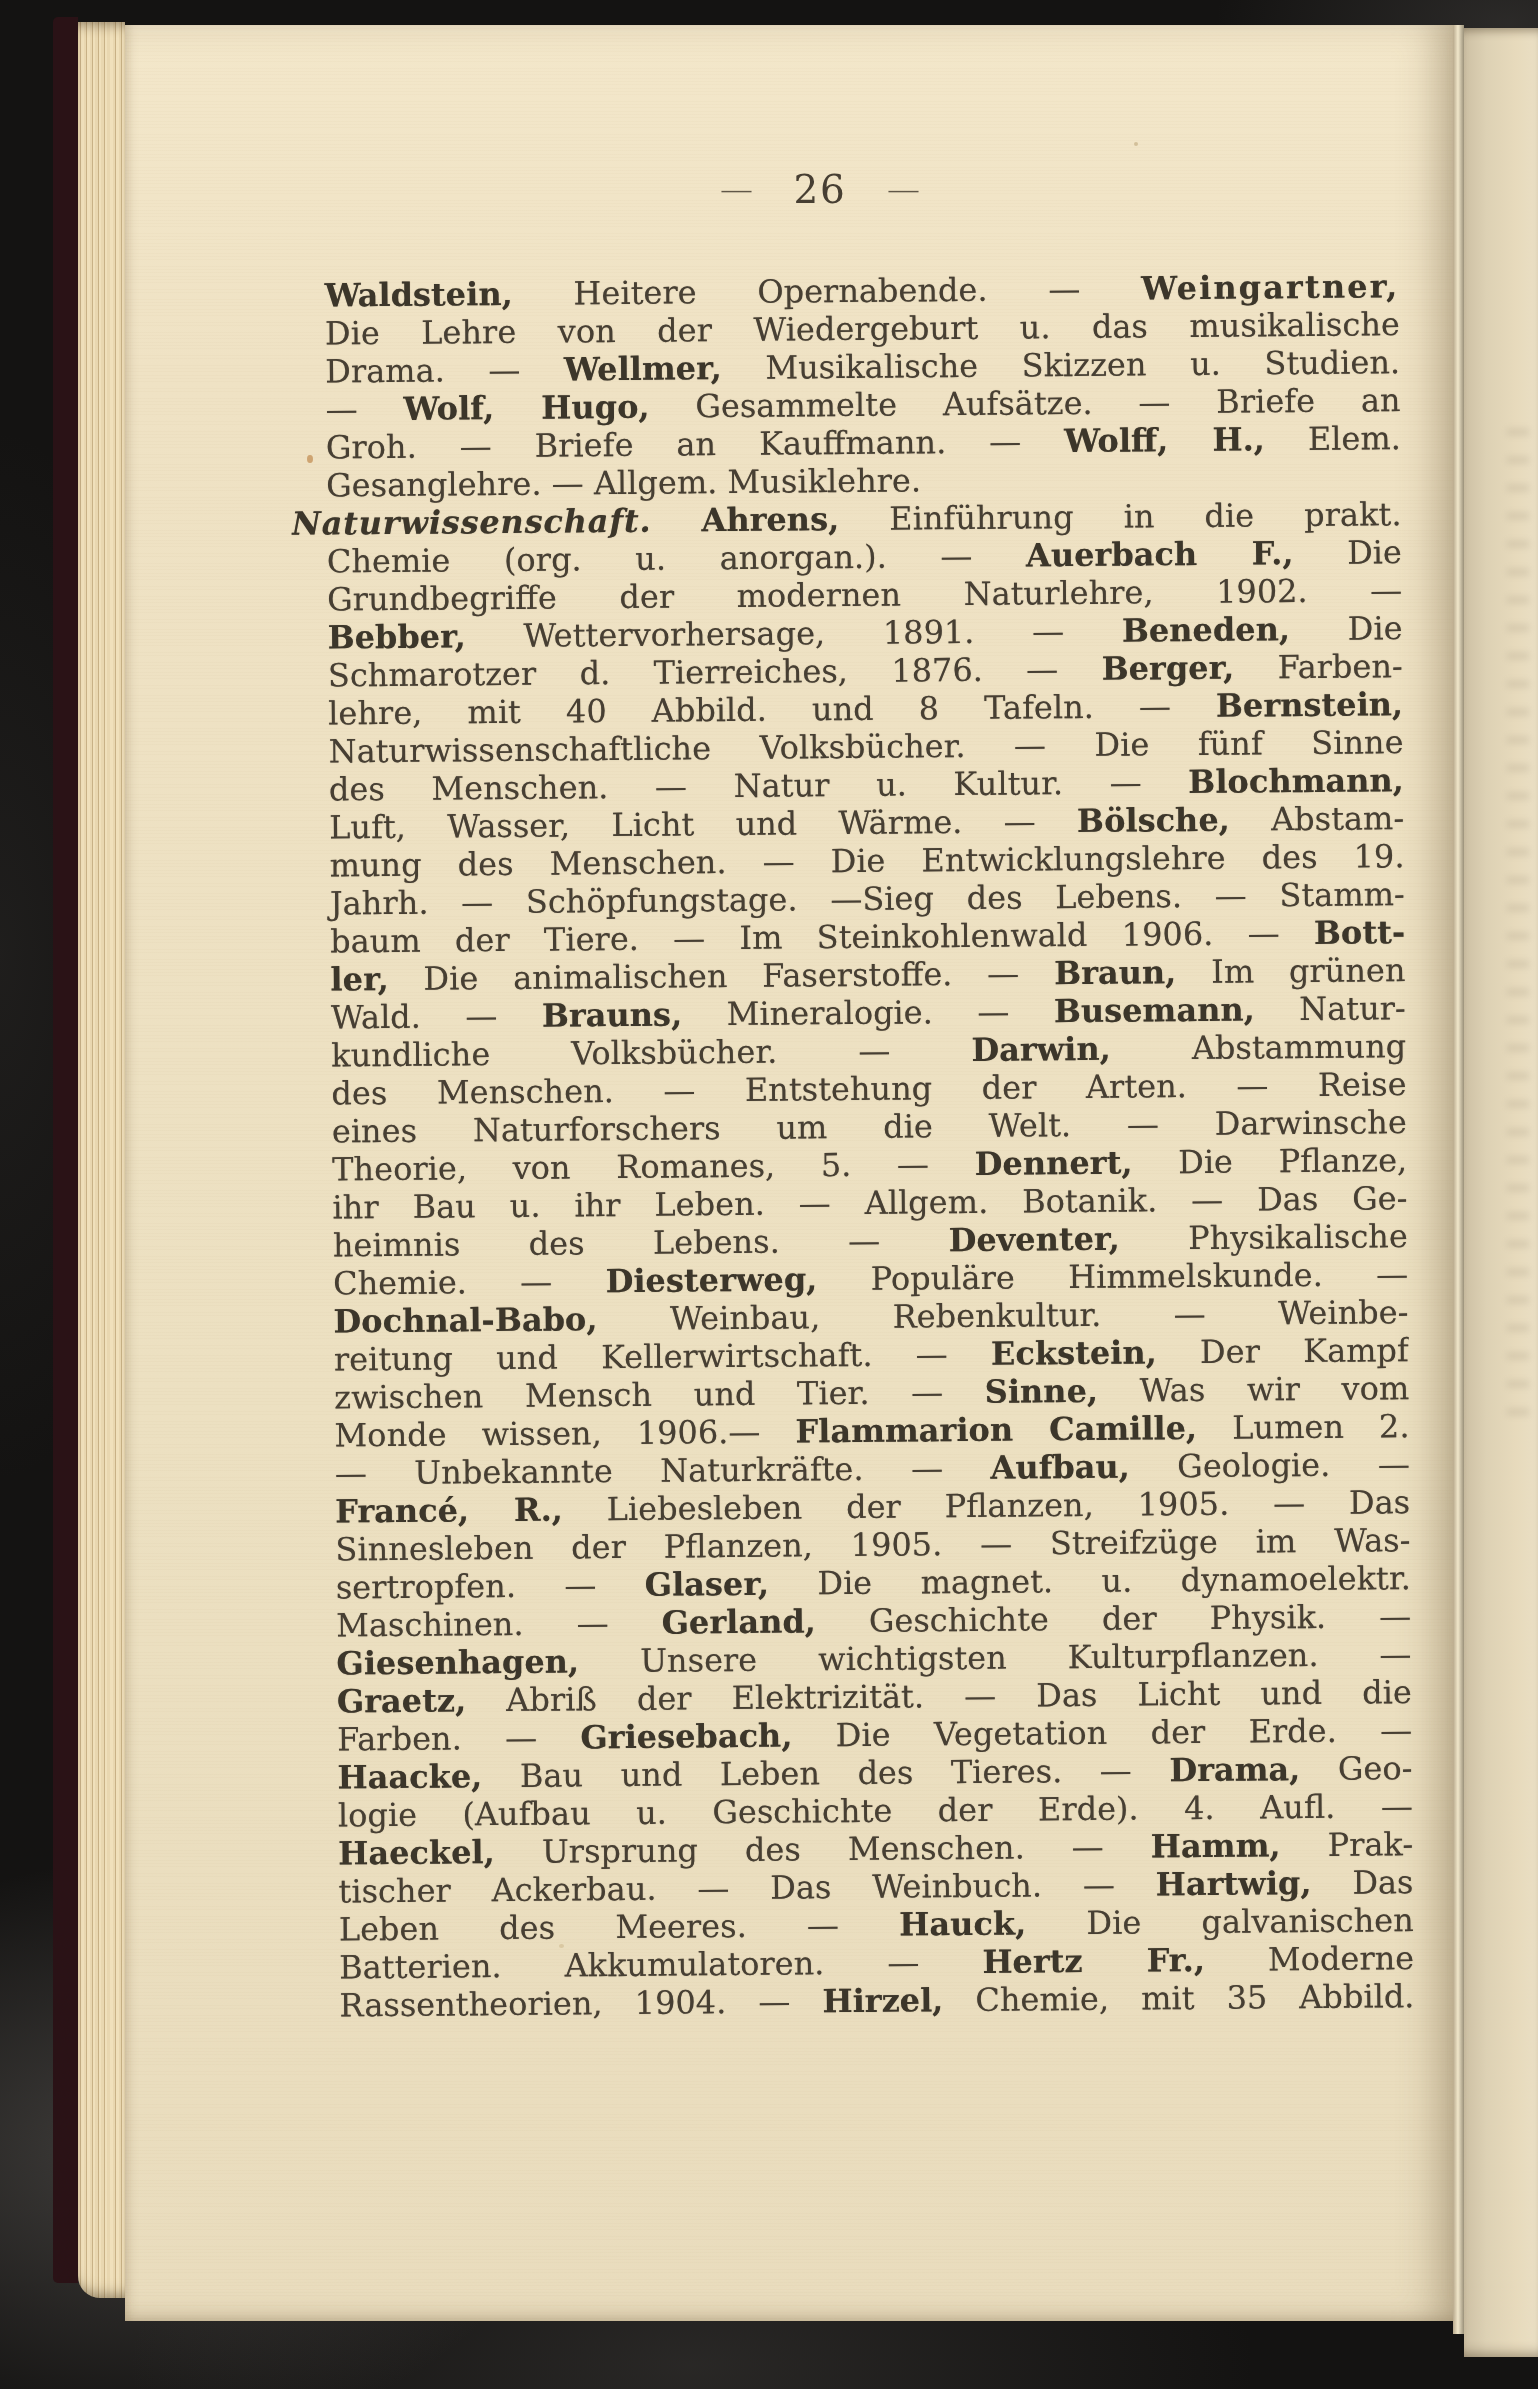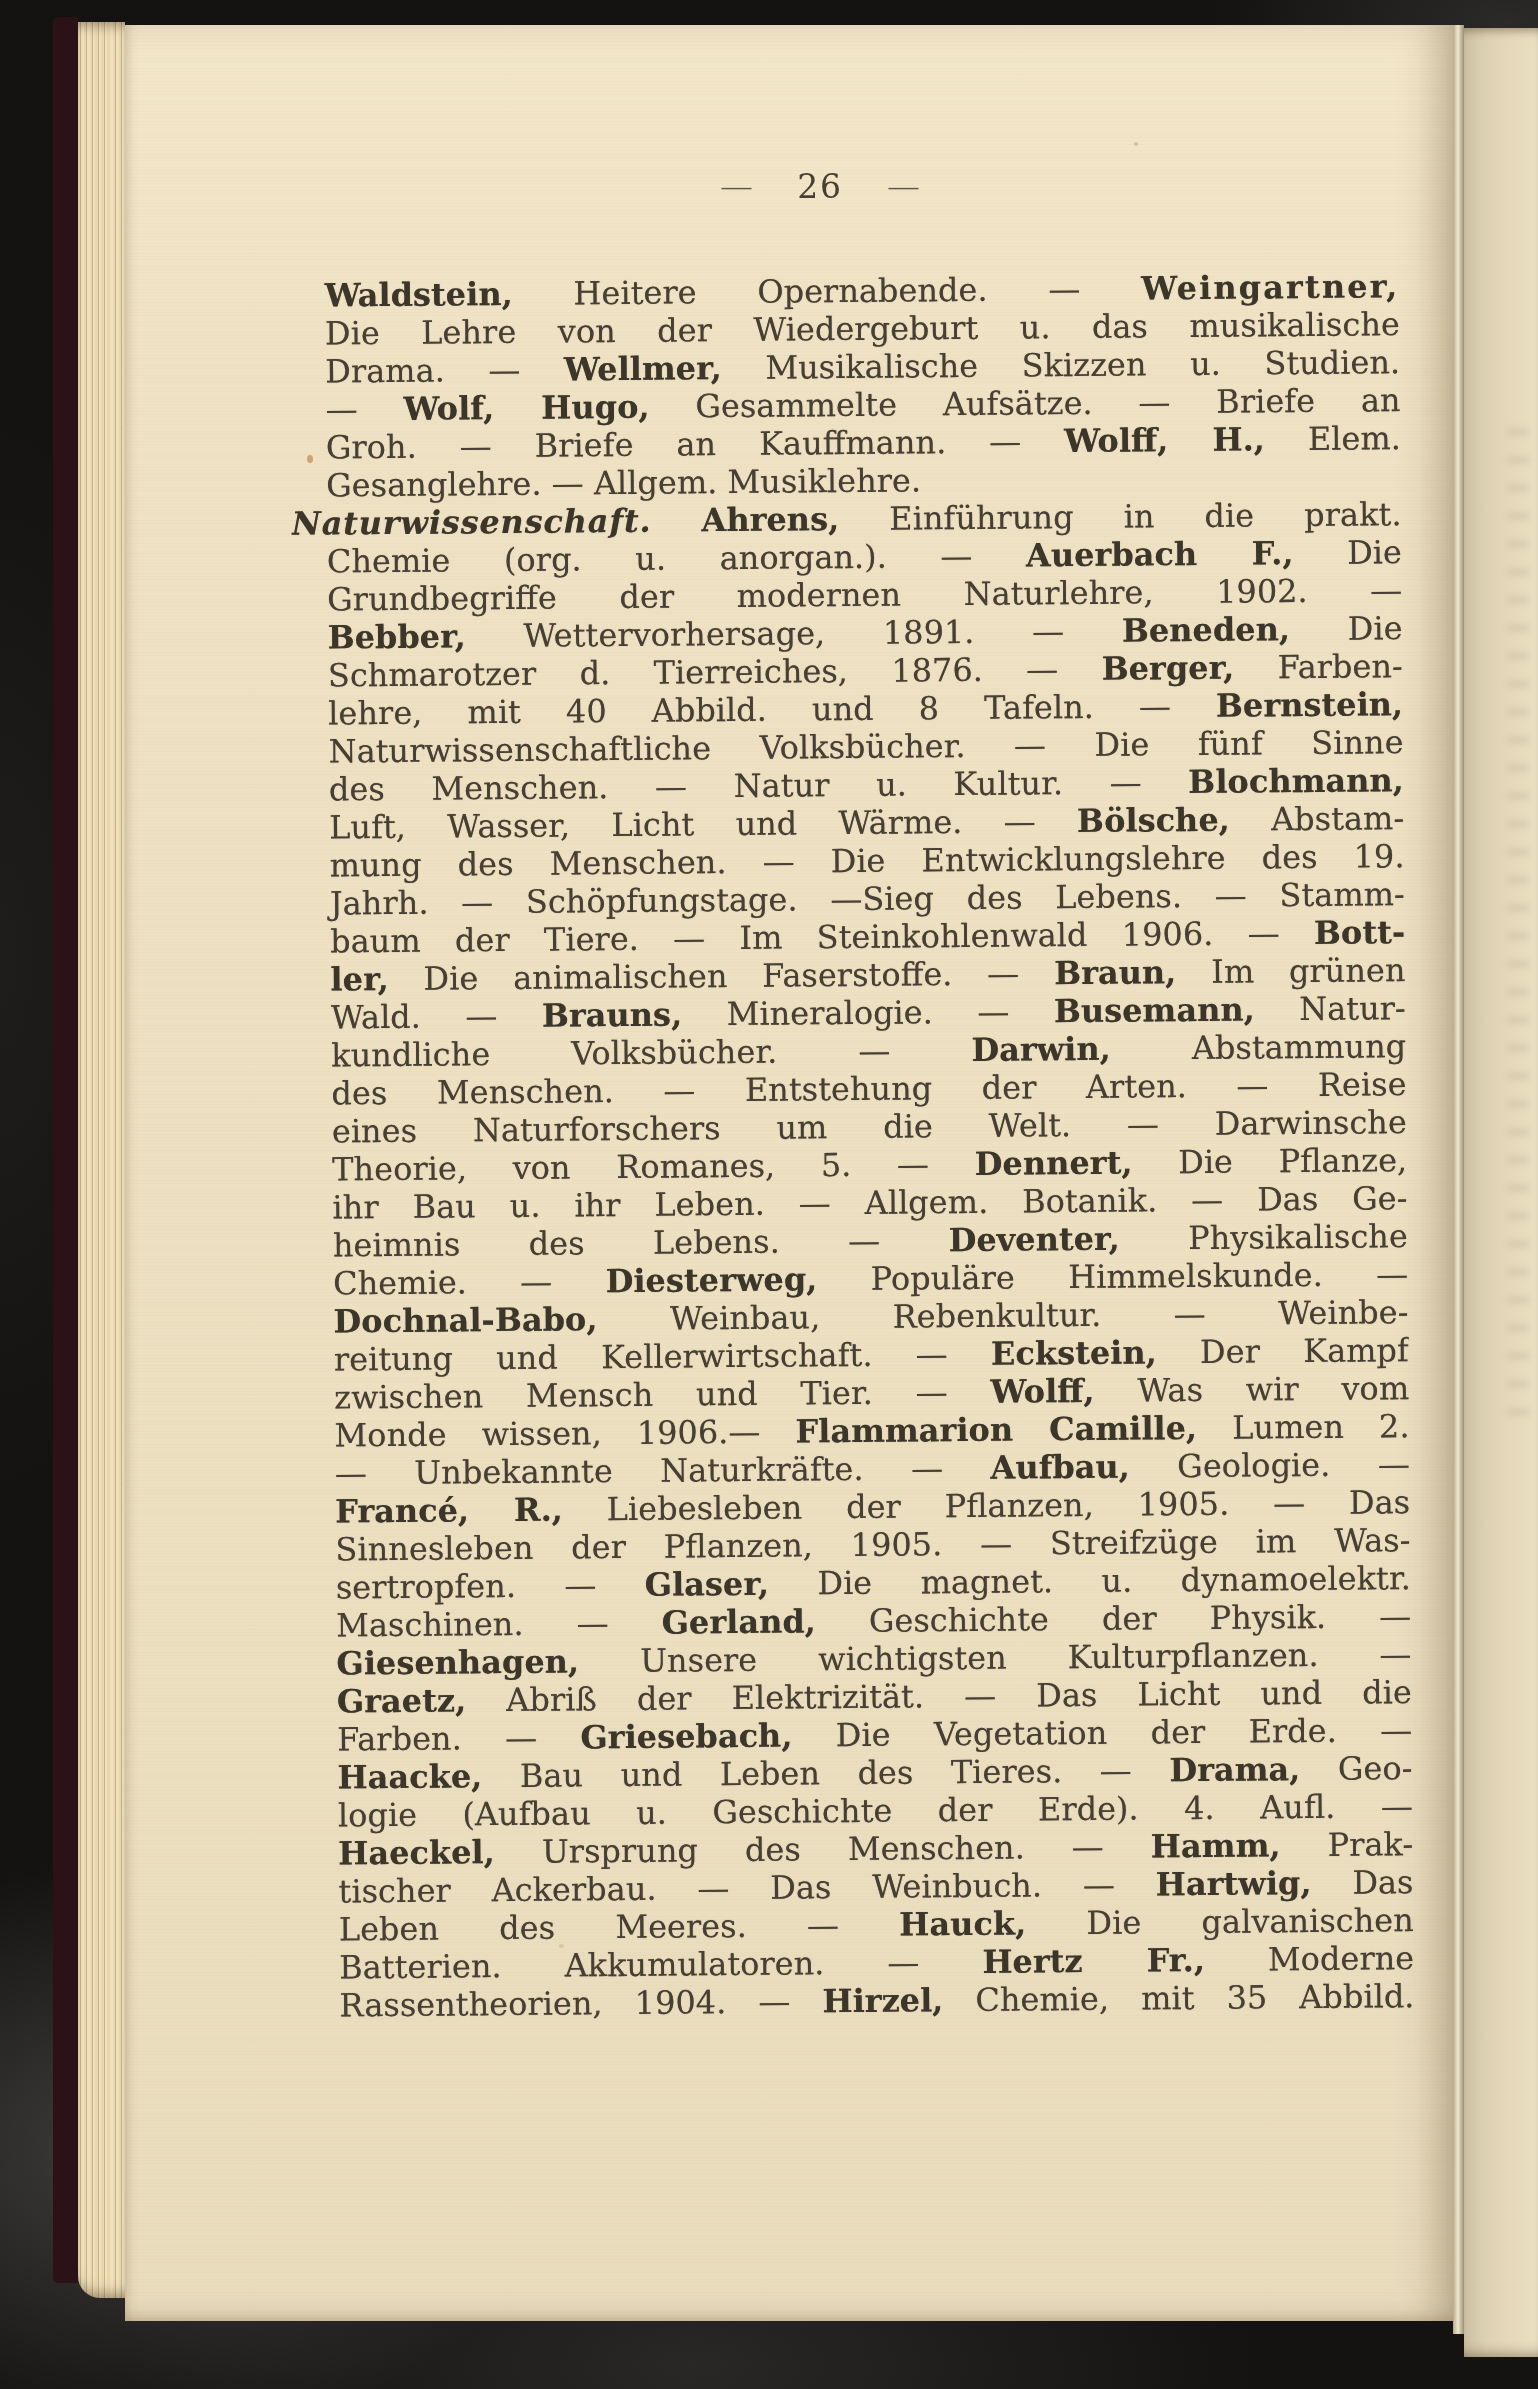--- a/index.html
+++ b/index.html
@@ -66,21 +66,21 @@
     background:repeating-linear-gradient(to bottom,#8a7f6a 0 8.3px, transparent 8.3px 28px);
     filter:blur(3.3px);
   }
   
   .pagenum-row{
     position:absolute;left:720px;top:170px;width:200px;
     display:flex;justify-content:space-between;align-items:center;
     color:#4a4437;
   }
   .pagenum-row .dash{font-size:33px;line-height:1;opacity:0.85;transform:scaleY(0.7);}
-  .pagenum-row .num{font-size:33px;line-height:1;letter-spacing:1.7px;}
+  .pagenum-row .num{font-size:39px;line-height:1;letter-spacing:1.7px;}
   
   .textblock{
     position:absolute;left:297px;top:272px;width:1110px;
     font-size:32px;line-height:38px;color:#473f33;
     transform:rotate(-0.5deg);
     text-shadow:0 0 0.8px rgba(64,55,42,0.55);
   }
   .line{
     height:38px;overflow:hidden;
     text-align:justify;text-align-last:justify;
@@ -144,21 +144,21 @@
       <div class="line"><span class="seg-n">Wald. — </span><span class="seg-b">Brauns,</span><span class="seg-n"> Mineralogie. — </span><span class="seg-b">Busemann,</span><span class="seg-n"> Natur-</span></div>
       <div class="line"><span class="seg-n">kundliche Volksbücher. — </span><span class="seg-b">Darwin,</span><span class="seg-n"> Abstammung</span></div>
       <div class="line"><span class="seg-n">des Menschen. — Entstehung der Arten. — Reise</span></div>
       <div class="line"><span class="seg-n">eines Naturforschers um die Welt. — Darwinsche</span></div>
       <div class="line"><span class="seg-n">Theorie, von Romanes, 5. — </span><span class="seg-b">Dennert,</span><span class="seg-n"> Die Pflanze,</span></div>
       <div class="line"><span class="seg-n">ihr Bau u. ihr Leben. — Allgem. Botanik. — Das Ge-</span></div>
       <div class="line"><span class="seg-n">heimnis des Lebens. — </span><span class="seg-b">Deventer,</span><span class="seg-n"> Physikalische</span></div>
       <div class="line"><span class="seg-n">Chemie. — </span><span class="seg-b">Diesterweg,</span><span class="seg-n"> Populäre Himmelskunde. —</span></div>
       <div class="line"><span class="seg-b">Dochnal-Babo,</span><span class="seg-n"> Weinbau, Rebenkultur. — Weinbe-</span></div>
       <div class="line"><span class="seg-n">reitung und Kellerwirtschaft. — </span><span class="seg-b">Eckstein,</span><span class="seg-n"> Der Kampf</span></div>
-      <div class="line"><span class="seg-n">zwischen Mensch und Tier. — </span><span class="seg-b">Wolff,</span><span class="seg-n"> Was wir vom</span></div>
+      <div class="line"><span class="seg-n">zwischen Mensch und Tier. — </span><span class="seg-b">Sinne,</span><span class="seg-n"> Was wir vom</span></div>
       <div class="line"><span class="seg-n">Monde wissen, 1906.— </span><span class="seg-b">Flammarion Camille,</span><span class="seg-n"> Lumen 2.</span></div>
       <div class="line"><span class="seg-n">— Unbekannte Naturkräfte. — </span><span class="seg-b">Aufbau,</span><span class="seg-n"> Geologie. —</span></div>
       <div class="line"><span class="seg-b">Francé, R.,</span><span class="seg-n"> Liebesleben der Pflanzen, 1905. — Das</span></div>
       <div class="line"><span class="seg-n">Sinnesleben der Pflanzen, 1905. — Streifzüge im Was-</span></div>
       <div class="line"><span class="seg-n">sertropfen. — </span><span class="seg-b">Glaser,</span><span class="seg-n"> Die magnet. u. dynamoelektr.</span></div>
       <div class="line"><span class="seg-n">Maschinen. — </span><span class="seg-b">Gerland,</span><span class="seg-n"> Geschichte der Physik. —</span></div>
       <div class="line"><span class="seg-b">Giesenhagen,</span><span class="seg-n"> Unsere wichtigsten Kulturpflanzen. —</span></div>
       <div class="line"><span class="seg-b">Graetz,</span><span class="seg-n"> Abriß der Elektrizität. — Das Licht und die</span></div>
       <div class="line"><span class="seg-n">Farben. — </span><span class="seg-b">Griesebach,</span><span class="seg-n"> Die Vegetation der Erde. —</span></div>
       <div class="line"><span class="seg-b">Haacke,</span><span class="seg-n"> Bau und Leben des Tieres. — </span><span class="seg-b">Drama,</span><span class="seg-n"> Geo-</span></div>

